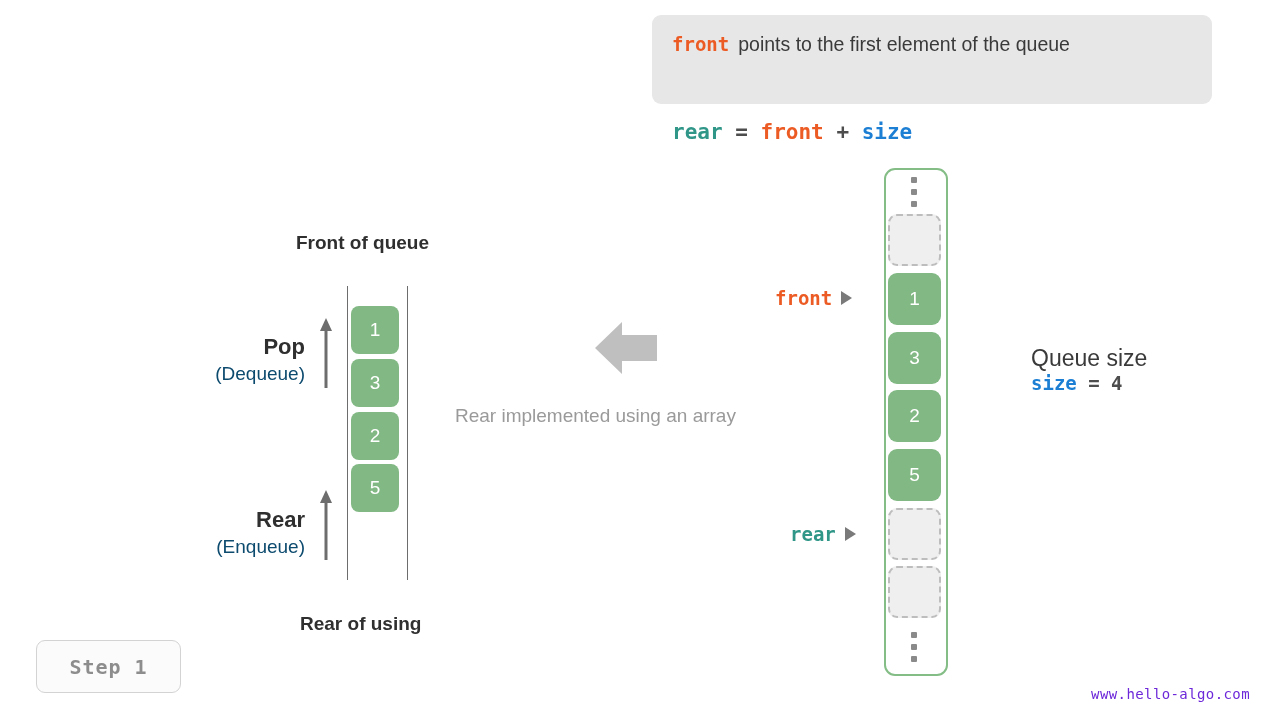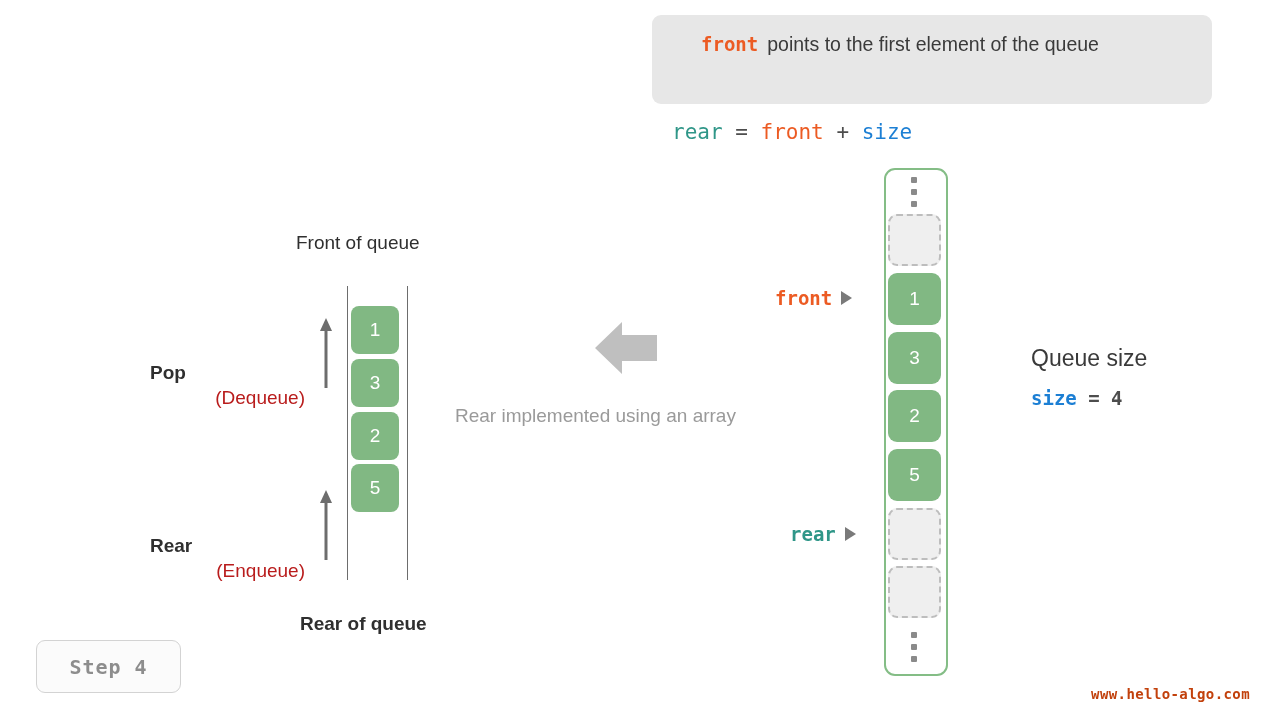--- a/index.html
+++ b/index.html
@@ -23,49 +23,48 @@
     border-radius: 9px;
     box-sizing: border-box;
     padding: 11px 20px 0 20px;
   }
   .note-line {
     height: 37px;
     line-height: 37px;
     white-space: nowrap;
     font-size: 19.5px;
     color: #3a3a3a;
-    margin-left: 29px;
   }
   .note-line .kw {
     font-family: "DejaVu Sans Mono", monospace;
     font-weight: bold;
     font-size: 19px;
     letter-spacing: 0px;
   }
   .kw-front { color: #ec5b23; }
   .kw-rear  { color: #2f9688; }
   .kw-size  { color: #1c7fd4; }
   .note-text { margin-left: 9px; }
 
   
   #formula {
     position: absolute;
     left: 672px; top: 120px;
     font-family: "DejaVu Sans Mono", monospace;
-    font-weight: normal;
+    font-weight: bold;
     font-size: 21px;
     white-space: pre;
     color: #4d4d4d;
   }
 
   
   #front-of-queue-label {
     position: absolute;
     left: 296px; top: 232px;
-    font-size: 19px; font-weight: normal;
+    font-size: 19px; font-weight: bold;
     color: #2f2f2f; white-space: nowrap;
   }
   #rear-of-queue-label {
     position: absolute;
     left: 300px; top: 613px;
     font-size: 19px; font-weight: bold;
     color: #2f2f2f; white-space: nowrap;
   }
   .rail {
     position: absolute;
@@ -82,25 +81,25 @@
     width: 48px; height: 48px;
     background: #81b883;
     border-radius: 8px;
     color: #ffffff;
     font-size: 19px;
     display: flex; align-items: center; justify-content: center;
   }
 
   .op-group { position: absolute; }
   .op-title {
-    font-size: 19px; font-weight: bold; color: #2f2f2f;
-    text-align: left; white-space: nowrap; margin-top: 28px;
+    font-size: 22px; font-weight: bold; color: #2f2f2f;
+    text-align: right; white-space: nowrap;
   }
   .op-sub {
-    font-size: 19px; color: #b91c1c;
+    font-size: 19px; color: #0c4a6e;
     text-align: right; white-space: nowrap; margin-top: 3px;
   }
   .up-arrow {
     position: absolute;
     width: 14px; height: 70px;
   }
 
   
   #big-arrow {
     position: absolute;
@@ -172,21 +171,21 @@
     border-left: 11px solid #7a7a7a;
   }
 
   #queue-size-label {
     position: absolute;
     left: 1031px; top: 345px;
     font-size: 23px; color: #3a3a3a; white-space: nowrap;
   }
   #queue-size-value {
     position: absolute;
-    left: 1031px; top: 387px;
+    left: 1031px; top: 372px;
     font-family: "DejaVu Sans Mono", monospace;
     font-weight: bold; font-size: 19px;
     color: #4d4d4d; white-space: pre;
   }
 
   
   #step-badge {
     position: absolute;
     left: 36px; top: 640px;
     width: 145px; height: 53px;
@@ -199,23 +198,22 @@
     font-weight: bold;
     font-size: 20px;
     letter-spacing: 1px;
     color: #8d8d8d;
   }
   #watermark {
     position: absolute;
     right: 30px; bottom: 18px;
     font-family: "DejaVu Sans Mono", monospace;
     font-size: 14px;
-    color: #c2410c;
+    color: #6d28d9;
     letter-spacing: 0.4px;
-    font-weight: bold;
   }
 </style>
 </head>
 <body>
 
 <div id="note-box">
   <div class="note-line">
     <span class="kw kw-front">front</span><span class="note-text">points to the first element of the queue</span>
   </div>
 </div>
@@ -243,21 +241,21 @@
 
 <div class="op-group" style="left:150px; top:507px; width:155px;">
   <div class="op-title">Rear</div>
   <div class="op-sub">(Enqueue)</div>
 </div>
 <svg class="up-arrow" style="left:319px; top:490px;" viewBox="0 0 14 70">
   <line x1="7" y1="70" x2="7" y2="10" stroke="#6d6d6d" stroke-width="3"></line>
   <polygon points="7,0 13,13 1,13" fill="#6d6d6d"></polygon>
 </svg>
 
-<div id="rear-of-queue-label">Rear of queue</div>
+<div id="rear-of-queue-label">Rear of using</div>
 
 <svg id="big-arrow" viewBox="0 0 62 52">
   <polygon points="0,26 27,0 27,13 62,13 62,39 27,39 27,52" fill="#bfbfbf"></polygon>
 </svg>
 <div id="impl-caption">Rear implemented using an array</div>
 
 <div id="array-container"></div>
 
 <div class="dots" style="top:177px;">
   <span></span>
@@ -285,14 +283,14 @@
 </div>
 
 <div class="ptr-label kw-rear" style="left:790px; top:523px;">
   <span>rear</span>
   <span class="ptr-arrow"></span>
 </div>
 
 <div id="queue-size-label">Queue size</div>
 <div id="queue-size-value"><span class="kw-size">size</span><span> = </span><span>4</span></div>
 
-<div id="step-badge">Step 4</div>
+<div id="step-badge">Step 1</div>
 <div id="watermark">www.hello-algo.com</div>
 
 </body></html>

